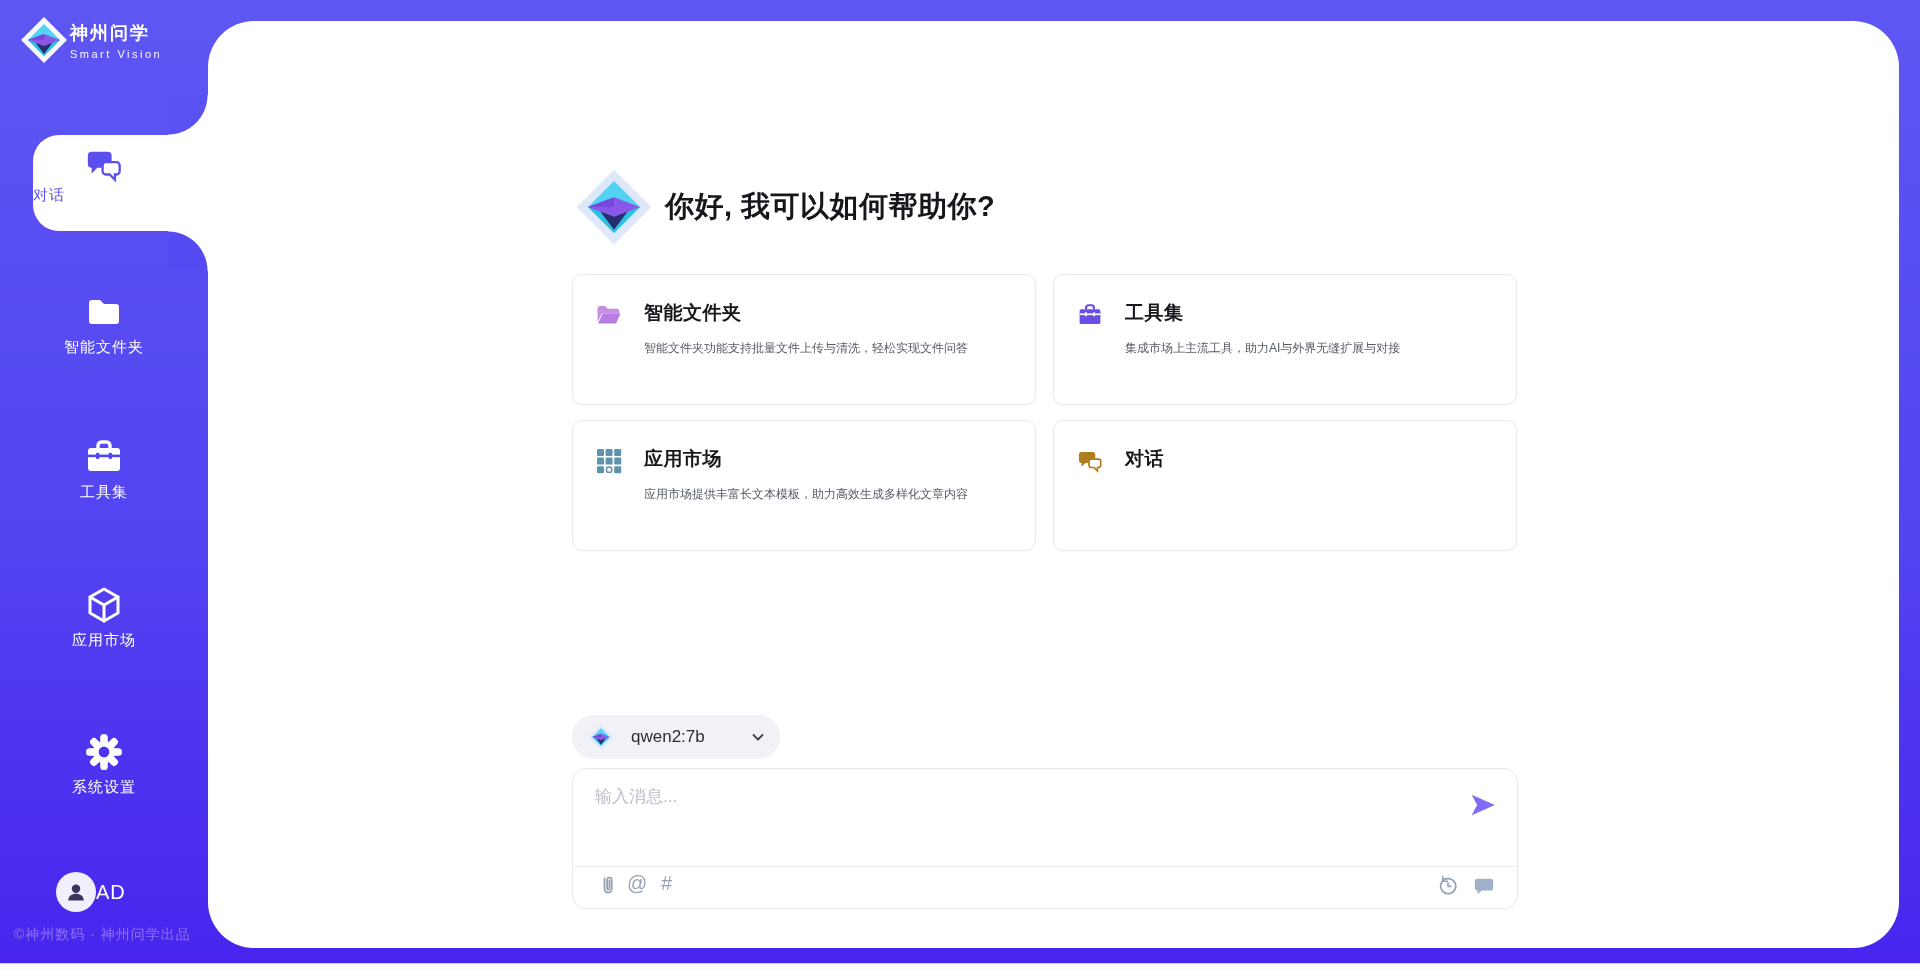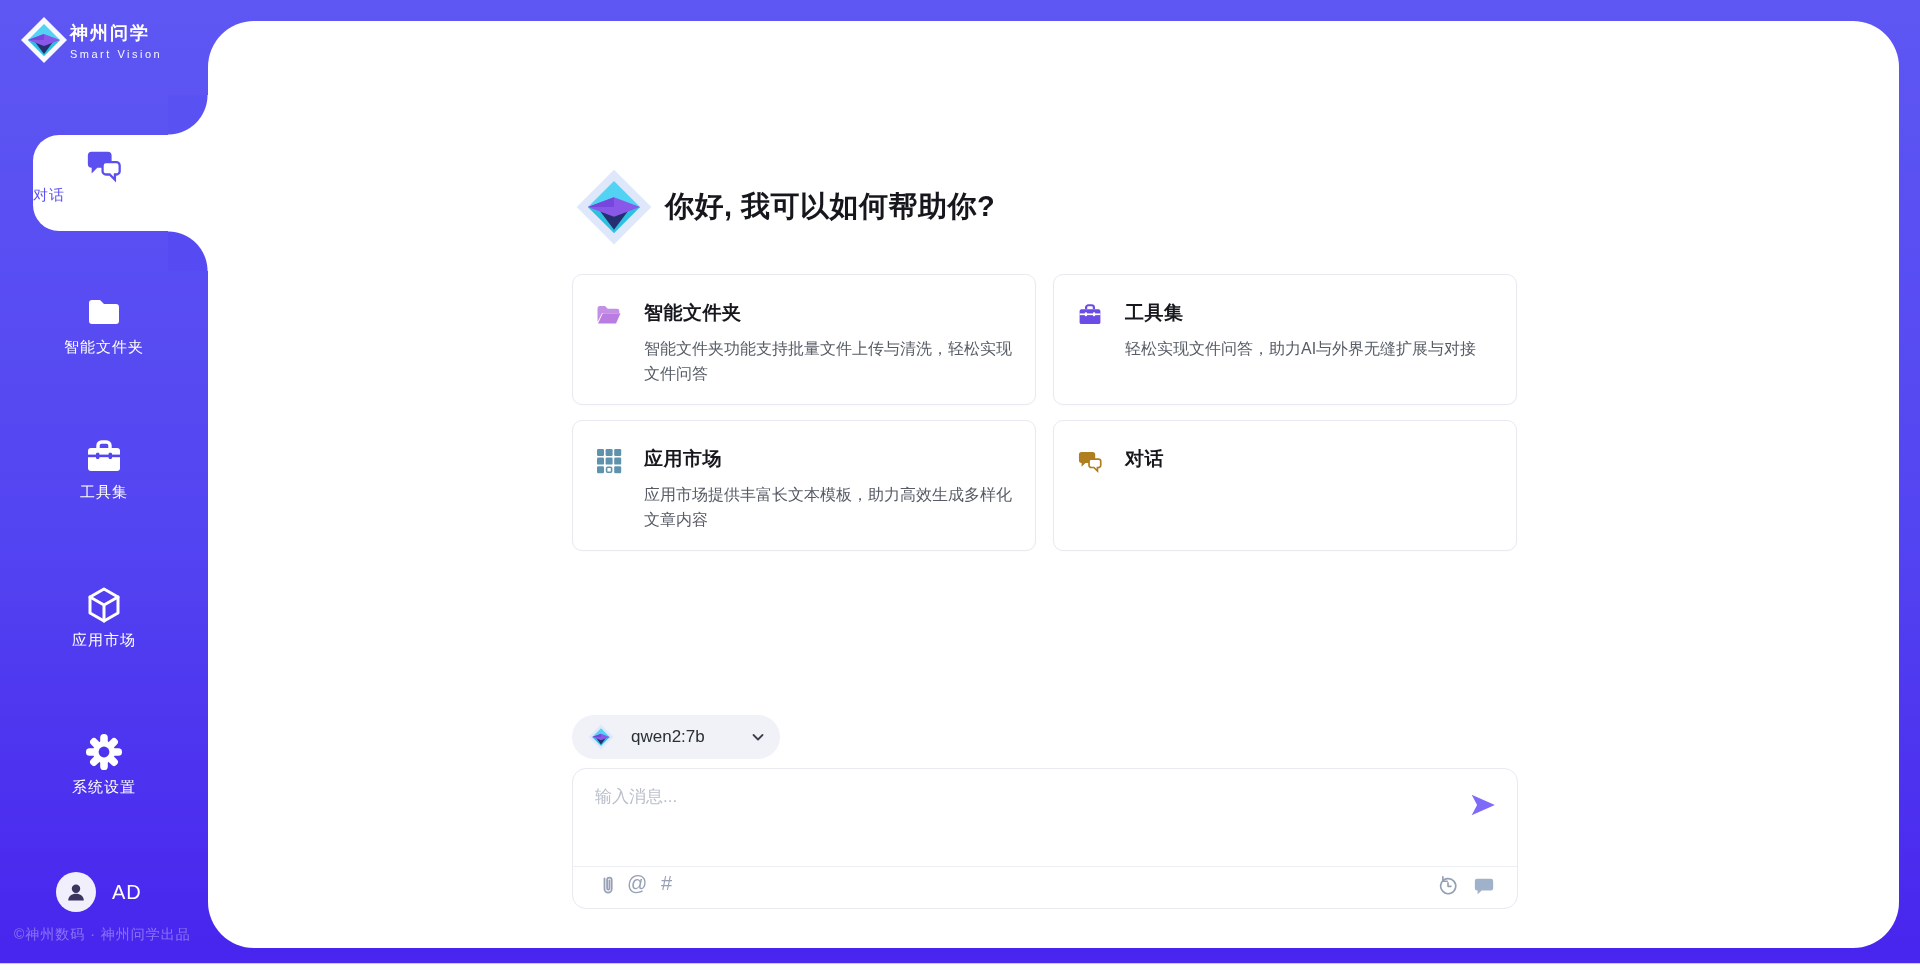--- a/index.html
+++ b/index.html
@@ -24,42 +24,42 @@
   
   .active-tab { position:absolute; left:33px; top:135px; width:175px; height:96px;
                 background:#fff; border-radius:26px 0 0 26px; cursor:pointer; }
   .active-tab svg { width:38px; height:38px; display:block; margin:11px auto 0; color:#5b4ff0; }
   .active-tab .nav-label { color:#5b4ff0; margin-top:2px; }
   .active-tab .inner { width:142px; }
   .fillet { position:absolute; right:0; width:40px; height:40px; }
   .fillet.top    { top:95px;  background:radial-gradient(circle 40px at 0 0,    #5a51f2 0 39px, #ffffff 40px); }
   .fillet.bottom { top:231px; background:radial-gradient(circle 40px at 0 100%, #564af2 0 39px, #ffffff 40px); }
 
-  .user-row { position:absolute; left:56px; top:872px; display:flex; align-items:center; gap:16px; cursor:pointer; }
+  .user-row { position:absolute; left:56px; top:872px; display:flex; align-items:center; cursor:pointer; }
   .avatar { width:40px; height:40px; border-radius:50%; background:#f2effc; display:flex; align-items:center; justify-content:center; }
   .avatar svg { width:26px; height:26px; }
   .user-name { color:#fff; font-size:20px; letter-spacing:1px; }
   .copyright { position:absolute; left:14px; top:926px; color:rgba(255,255,255,.35); font-size:14px; letter-spacing:1px; }
 
   
   .panel { position:absolute; left:208px; top:21px; right:21px; bottom:22px;
            background:#fff; border-radius:46px; }
 
   .greeting { position:absolute; left:367px; top:147px; height:78px; display:flex; align-items:center; gap:12px; }
   .greeting .gem { width:78px; height:78px; }
   .greeting h1 { font-size:29px; font-weight:700; color:#16171c; letter-spacing:.5px; }
 
   .cards { position:absolute; left:364px; top:253px; width:952px;
            display:grid; grid-template-columns:464px 464px; column-gap:17px; row-gap:15px; }
   .card { position:relative; height:131px; background:#fff; border:1px solid #e9e9f1; border-radius:10px;
           padding:25px 24px 0 71px; cursor:pointer; box-shadow:0 1px 2px rgba(40,40,80,.02); }
   .card-icon { position:absolute; left:23px; top:27px; width:26px; height:26px; }
   .card-icon svg { width:26px; height:26px; display:block; }
   .card h2 { font-size:19px; font-weight:700; color:#17181d; margin-bottom:10px; letter-spacing:.5px; }
-  .card p  { font-size:16px; color:#565b65; line-height:25px; width:374px; }
+  .card p  { font-size:12px; color:#565b65; line-height:25px; width:374px; }
   .ic-folderopen { color:#b97ce2; } .ic-toolbox2 { color:#6b4ce6; }
   .ic-grid { color:#5f93ad; } .ic-chat2 { color:#b07d1f; }
 
   .model-pill { position:absolute; left:364px; top:694px; width:208px; height:44px; border-radius:22px;
                 background:#f1f2f8; display:flex; align-items:center; padding:0 14px 0 16px; gap:17px; cursor:pointer; }
   .model-pill .gem { width:26px; height:26px; }
   .model-name { font-size:17px; color:#2a2e35; flex:1; }
   .model-pill .chev { width:16px; height:16px; }
 
   .composer { position:absolute; left:364px; top:747px; width:946px; height:141px;
@@ -198,21 +198,21 @@
       <span class="card-icon ic-toolbox2">
         <svg viewBox="0 0 40 40">
           <path d="M14 11V8.5A3.5 3.5 0 0 1 17.5 5h5A3.5 3.5 0 0 1 26 8.5V11" fill="none" stroke="currentColor" stroke-width="3.4"></path>
           <rect x="4" y="11" width="32" height="23" rx="3" fill="currentColor"></rect>
           <rect x="4" y="17.6" width="32" height="2.6" fill="#fff"></rect>
           <rect x="12" y="15.8" width="3.4" height="6.2" rx="1.2" fill="#fff"></rect>
           <rect x="24.6" y="15.8" width="3.4" height="6.2" rx="1.2" fill="#fff"></rect>
         </svg>
       </span>
       <h2>工具集</h2>
-      <p>轻松实现文件问答，助力AI与外界无缝扩展与对接</p>
+      <p>集成市场上主流工具，助力AI与外界无缝扩展与对接</p>
     </div>
 
     <div class="card">
       <span class="card-icon ic-grid">
         <svg viewBox="0 0 26 26" fill="currentColor">
           <rect x="1" y="1" width="7" height="7" rx="1.2"></rect>
             <rect x="9.6" y="1" width="7" height="7" rx="1.2"></rect>
             <rect x="18.2" y="1" width="7" height="7" rx="1.2"></rect>
           <rect x="1" y="9.6" width="7" height="7" rx="1.2"></rect>
             <rect x="9.6" y="9.6" width="7" height="7" rx="1.2"></rect>

